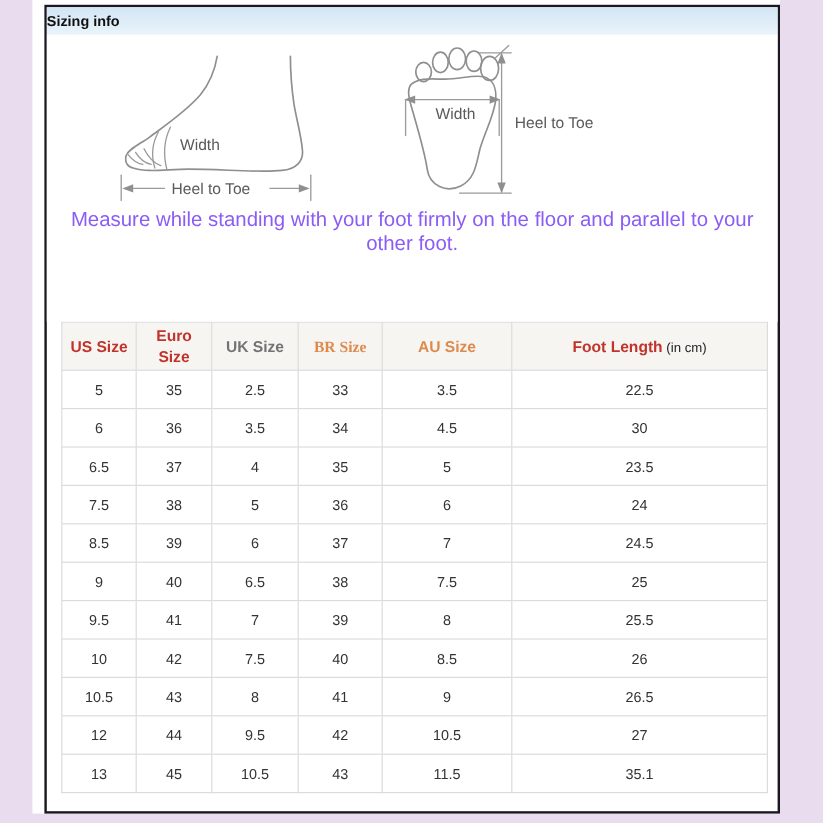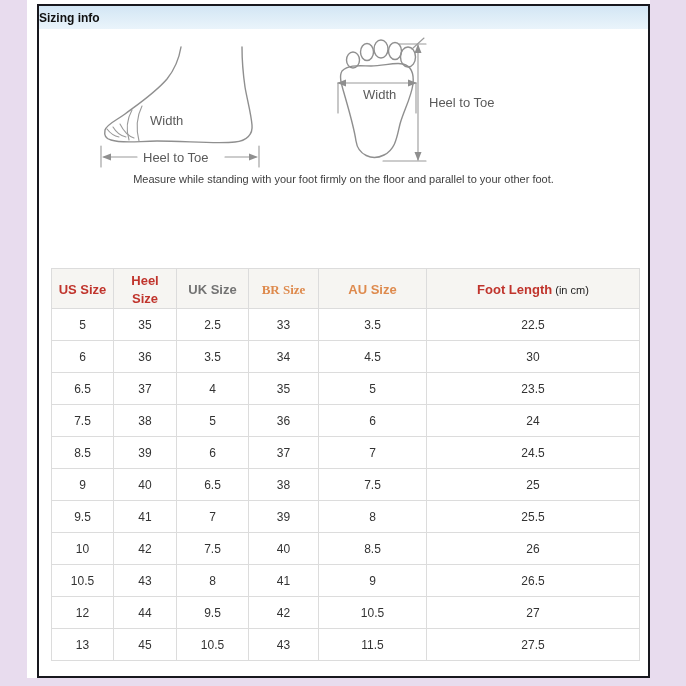--- a/index.html
+++ b/index.html
@@ -36,21 +36,21 @@
   }
   .svg-side  { position: absolute; left: 58px;  top: 12px; }
   .svg-top   { position: absolute; left: 294px; top: 6px;  }
   .diag-line   { stroke: #8f8f8f; stroke-width: 1.4; fill: none; stroke-linecap: round; }
   .diag-thin   { stroke: #9a9a9a; stroke-width: 1.1; fill: none; stroke-linecap: round; }
   .diag-fill   { fill: #8f8f8f; stroke: none; }
   .diag-text   { fill: #5a5a5a; font-size: 13px; font-family: "Liberation Sans", sans-serif; }
   .instruction {
     position: absolute; left: 0; top: 144px; width: 100%;
     text-align: center;
-    font-size: 11px; color: #404040;
+    font-size: 17px; color: #8b5cf6;
   }
   .size-table {
     border-collapse: collapse;
     margin-left: 12px;
     width: 588px;
     table-layout: fixed;
   }
   .size-table col.c0 { width: 62px; }
   .size-table col.c1 { width: 63px; }
   .size-table col.c2 { width: 72px; }
@@ -153,21 +153,21 @@
       <col class="c0">
         <col class="c1">
         <col class="c2">
       <col class="c3">
         <col class="c4">
         <col class="c5">
     </colgroup>
   <thead>
         <tr>
           <th><span class="col-label" style="color: rgb(192, 52, 44);">US Size</span></th>
-          <th><span class="col-label" style="color: rgb(192, 52, 44);">Heel Size</span></th>
+          <th><span class="col-label" style="color: rgb(192, 52, 44);">Euro Size</span></th>
           <th><span class="col-label" style="color: #737373;">UK Size</span></th>
           <th><span class="col-label" style="color: rgb(222, 138, 77); font-family: Liberation Serif, serif;">BR Size</span></th>
           <th><span class="col-label" style="color: rgb(222, 138, 77);">AU Size</span></th>
           <th><span class="col-label" style="color: rgb(192, 52, 44);">Foot Length</span><span class="col-suffix"> (in cm)</span></th>
         </tr>
       </thead>
       <tbody>
         <tr>
           <td>5</td>
           <td>35</td>
@@ -247,18 +247,18 @@
           <td>42</td>
           <td>10.5</td>
           <td>27</td>
         </tr>
         <tr>
           <td>13</td>
           <td>45</td>
           <td>10.5</td>
           <td>43</td>
           <td>11.5</td>
-          <td>27.5</td>
+          <td>35.1</td>
         </tr>
       </tbody>
     </table>
 
 </div>
 
 </body></html>

